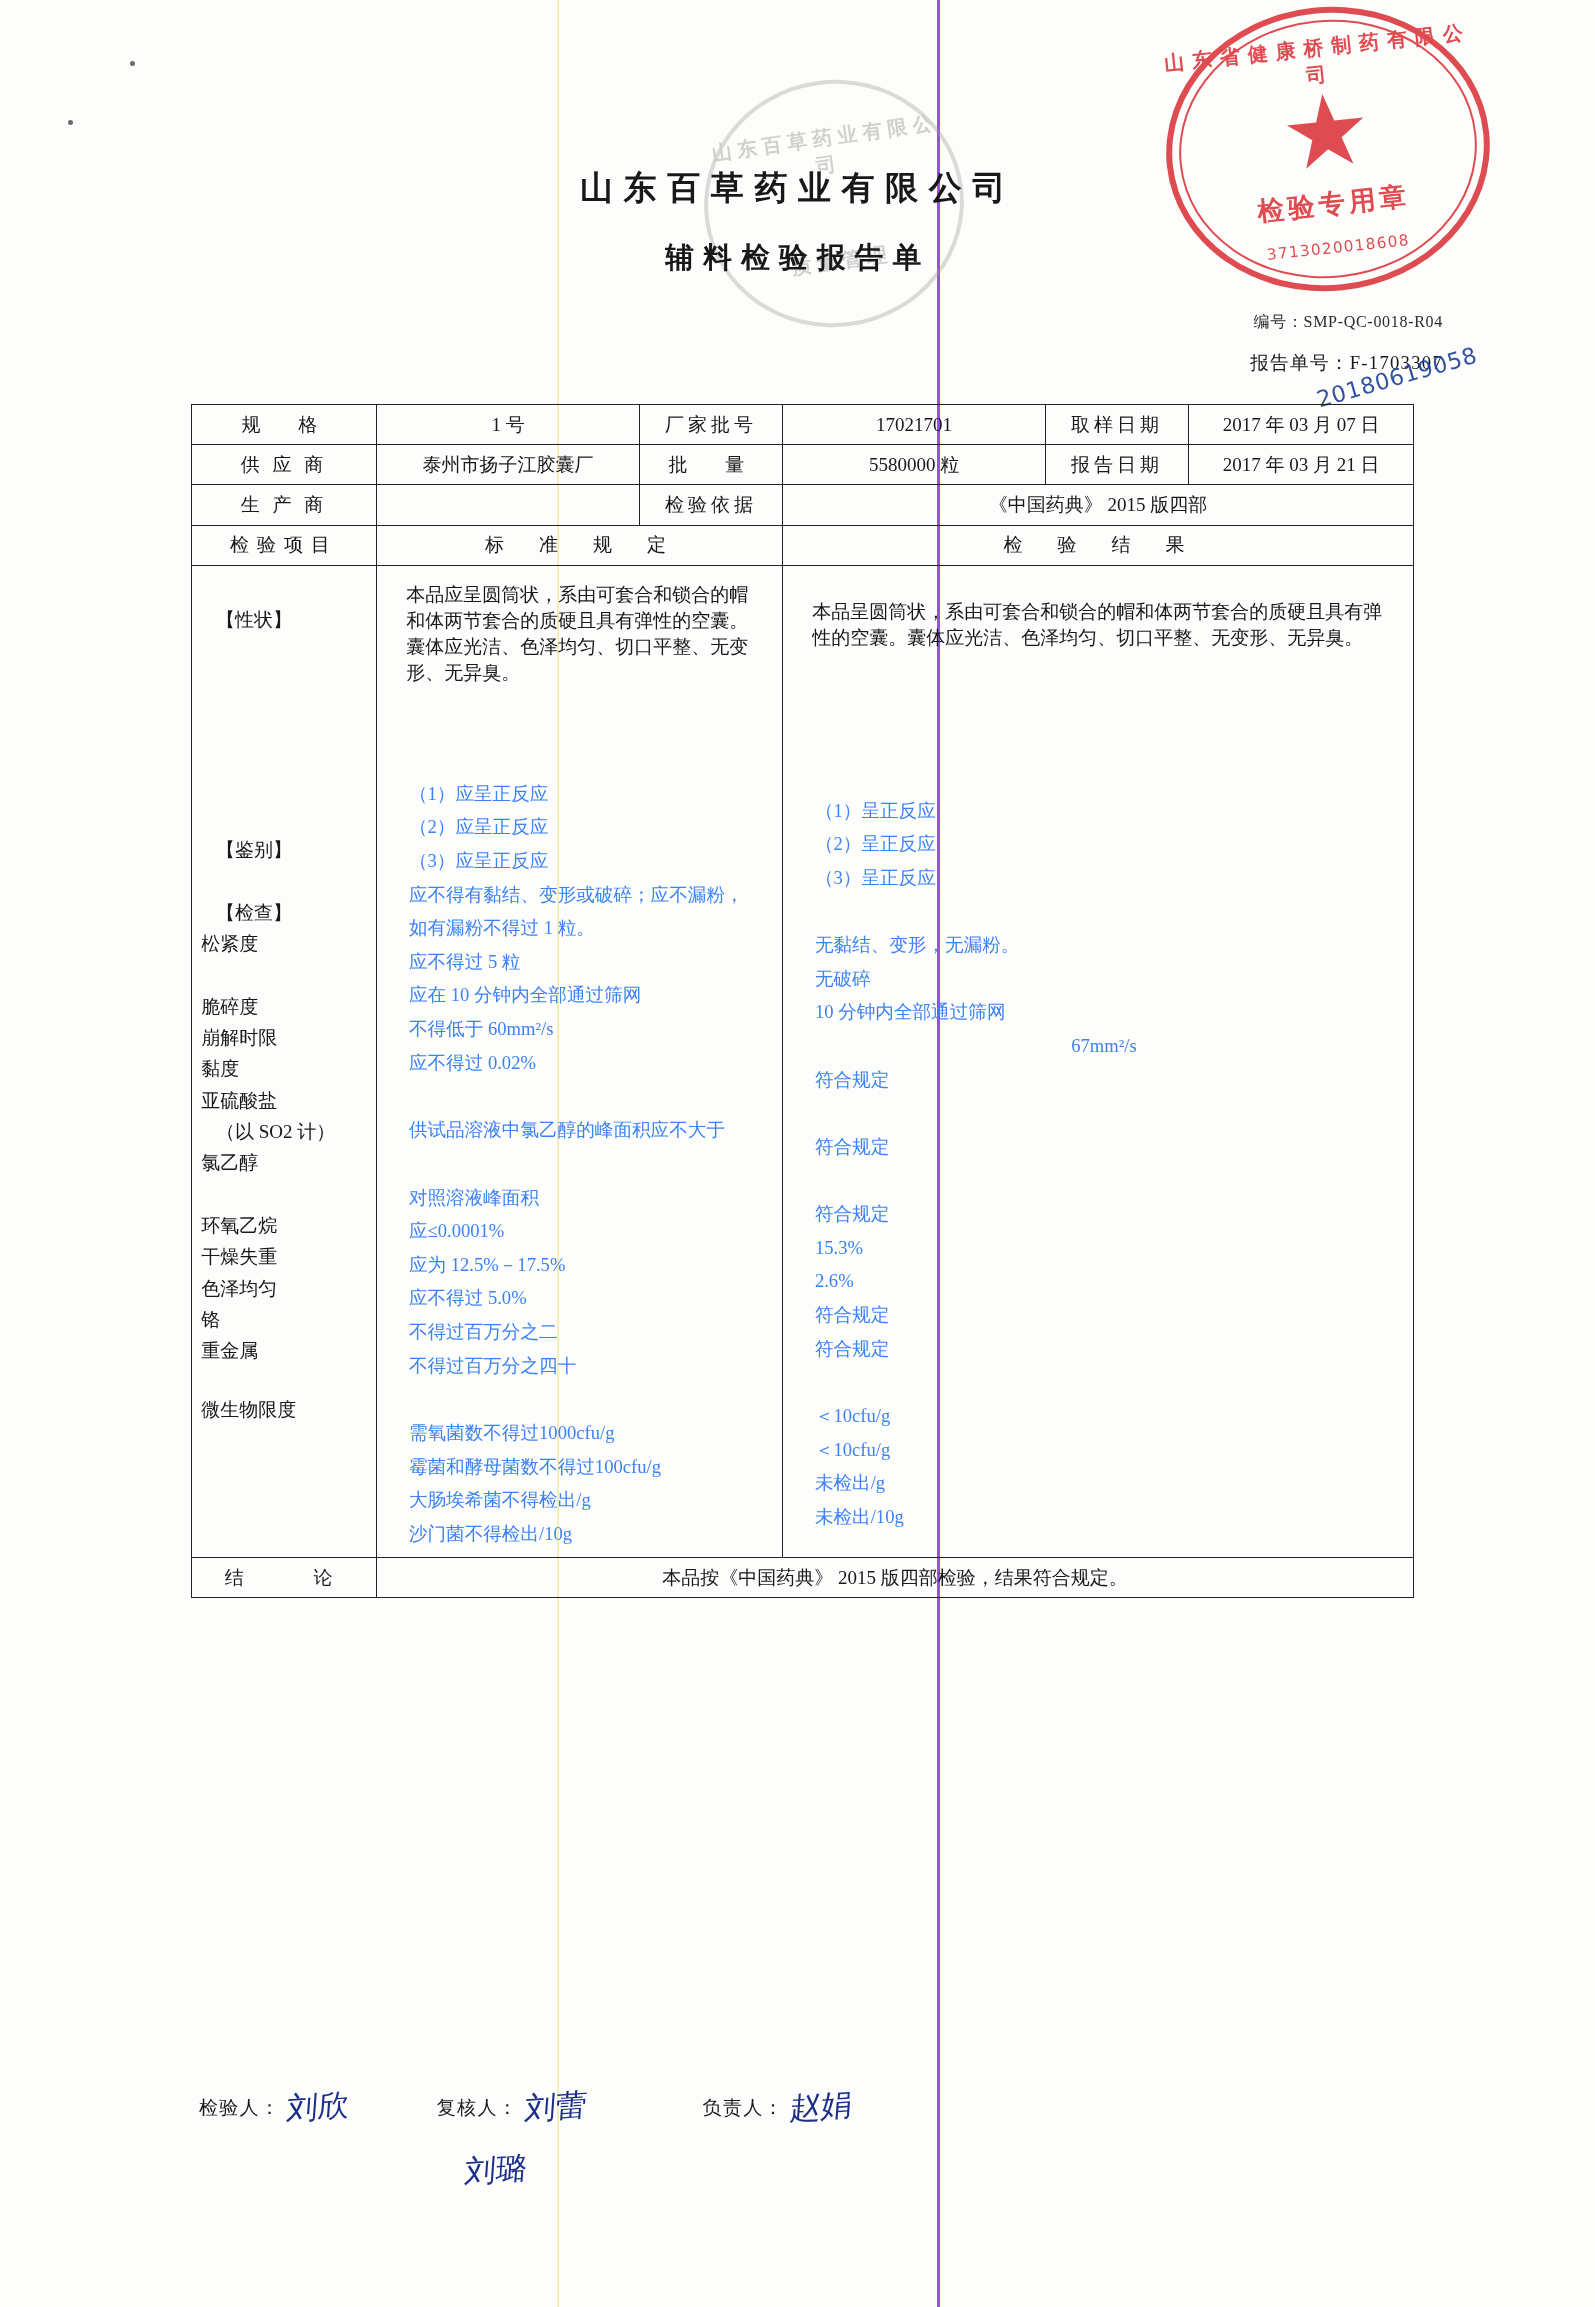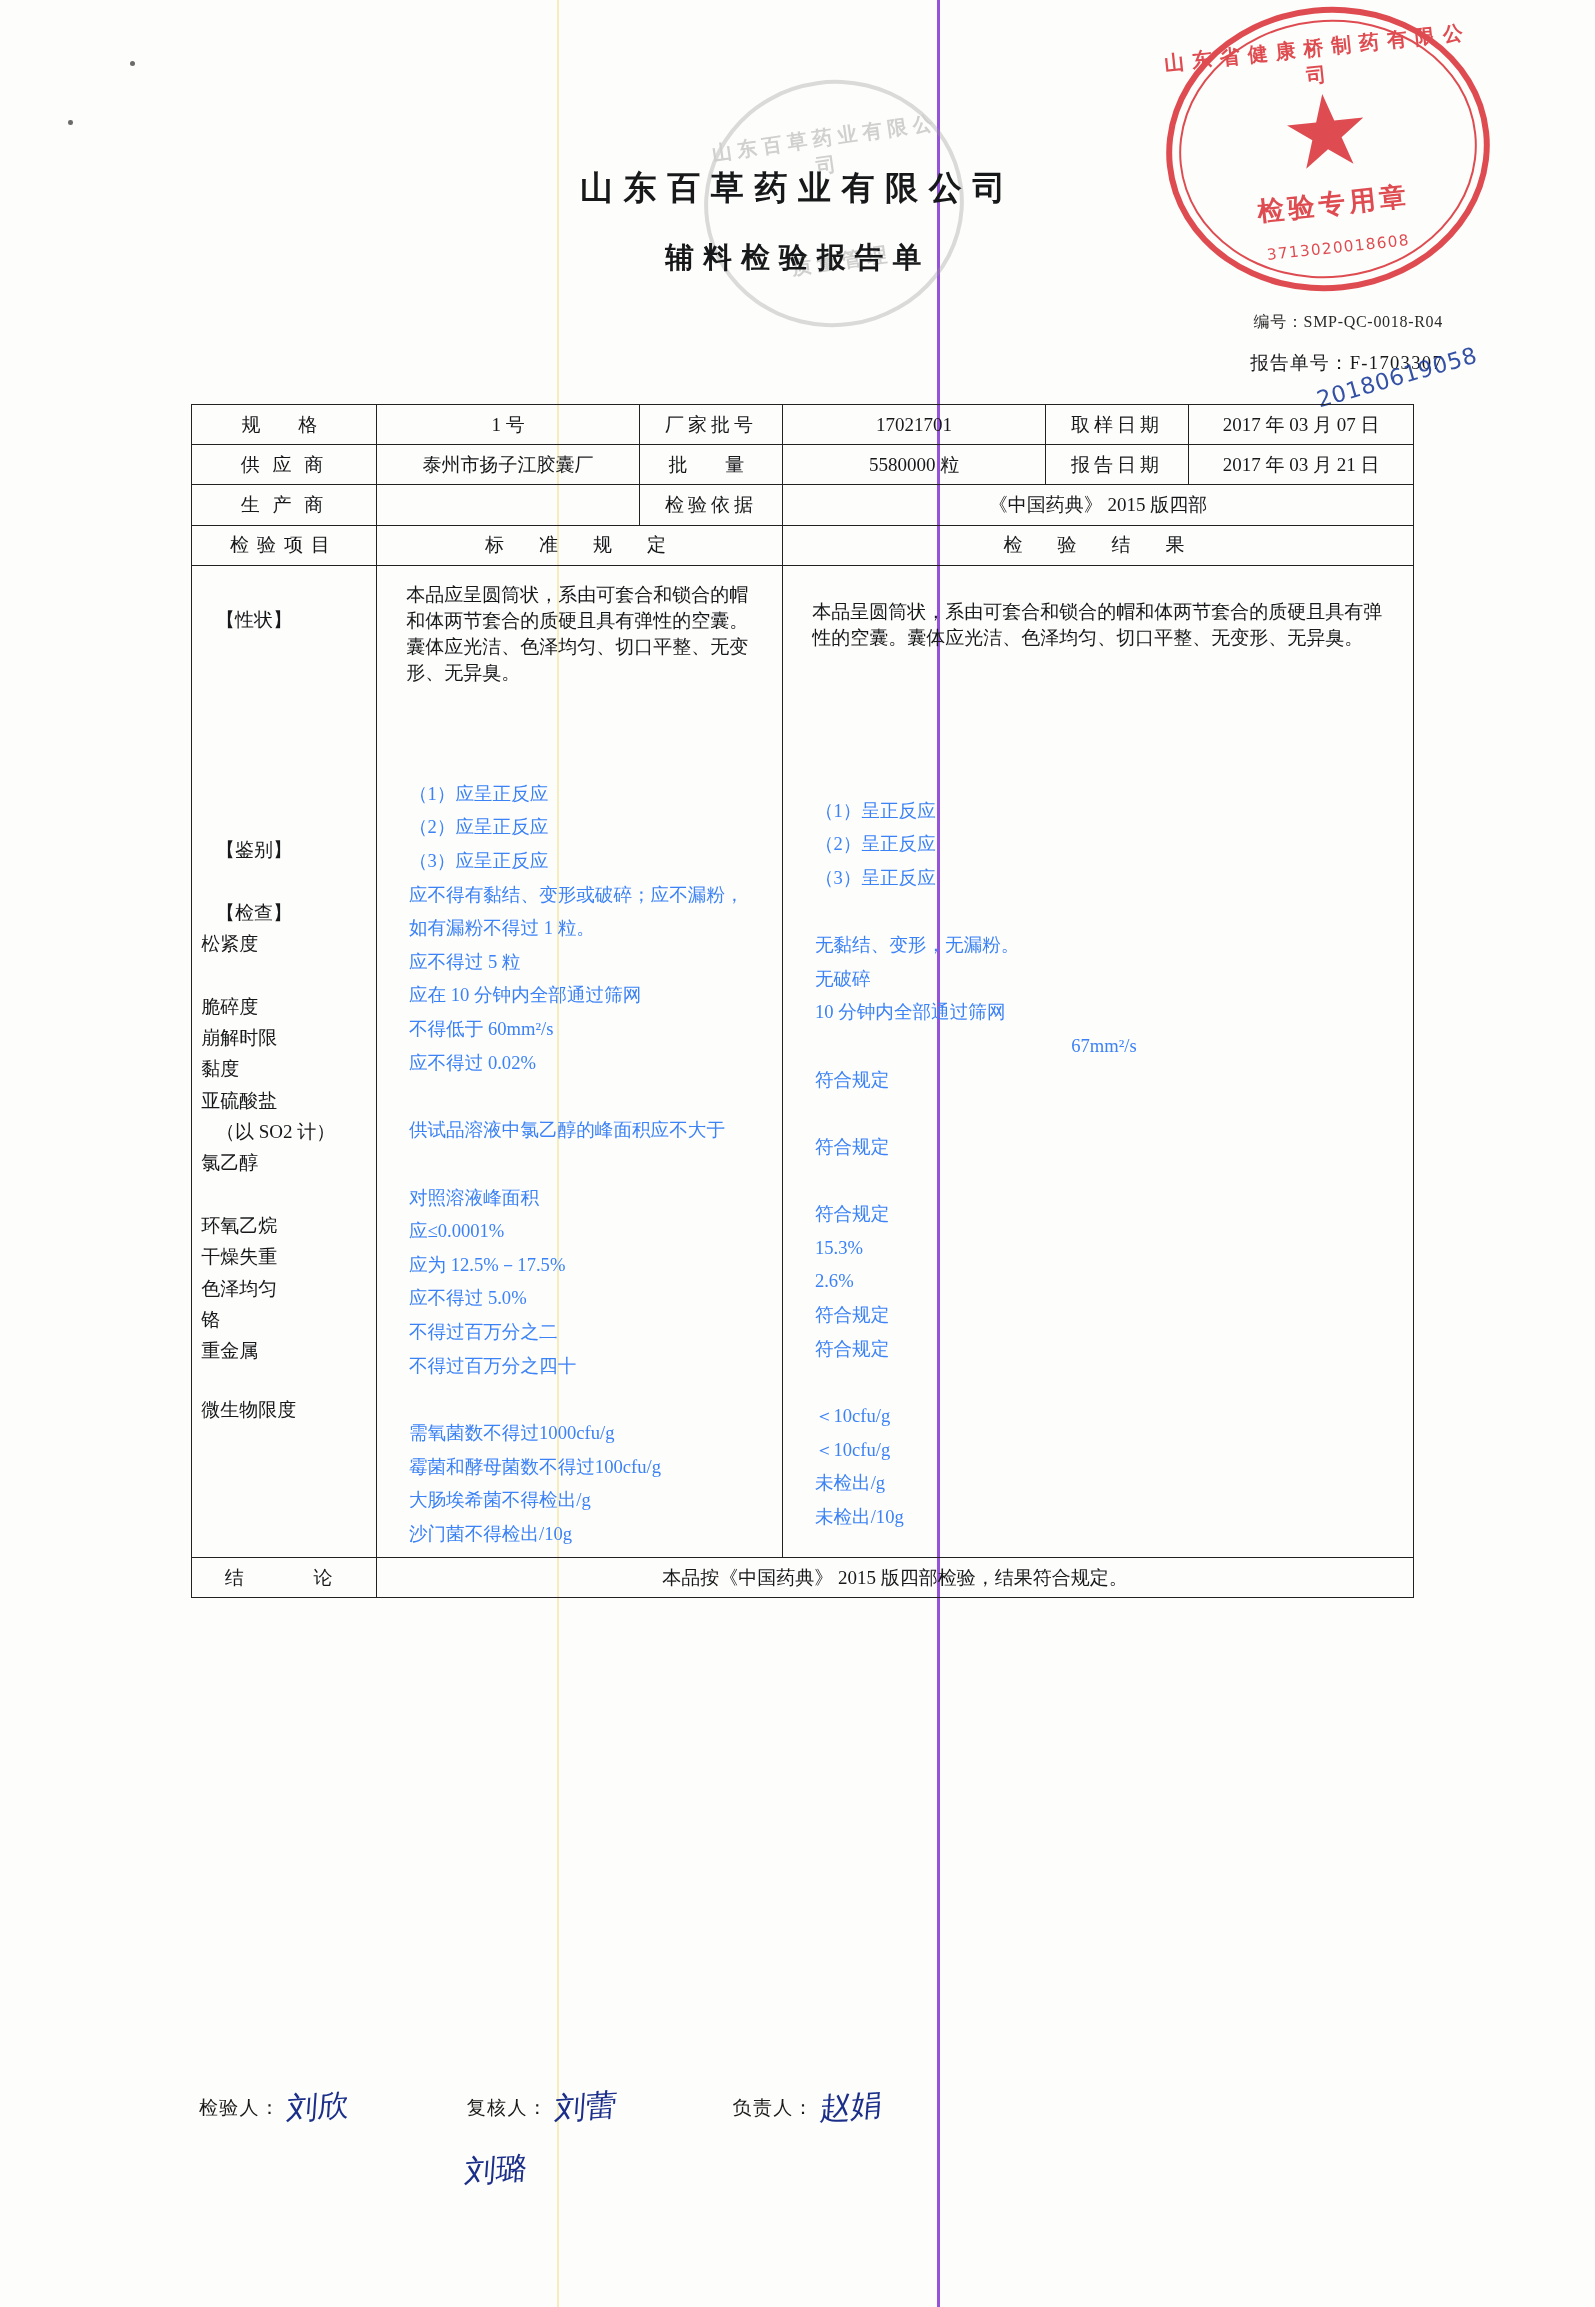--- a/index.html
+++ b/index.html
@@ -259,21 +259,21 @@
   .sig-label { white-space: nowrap; letter-spacing: 1.3px; padding-top: 9.3px; }
   .sig-ink {
     font-family: "DejaVu Sans", sans-serif;
     color: #1b2f8a;
     font-size: 31px;
     transform: skewX(-8deg) rotate(-4deg);
     margin-left: 6.6px;
     white-space: nowrap;
   }
   .sig-g1 { margin-left: 0; }
-  .sig-g2 { margin-left: 118px; }
+  .sig-g2 { margin-left: 88px; }
   .sig-g3 { margin-left: 116px; }
   .sig-second {
     position: absolute;
     left: 465px;
     top: 2149px;
     font-family: "DejaVu Sans", sans-serif;
     color: #1b2f8a;
     font-size: 31px;
     transform: skewX(-8deg) rotate(-4deg);
   }

